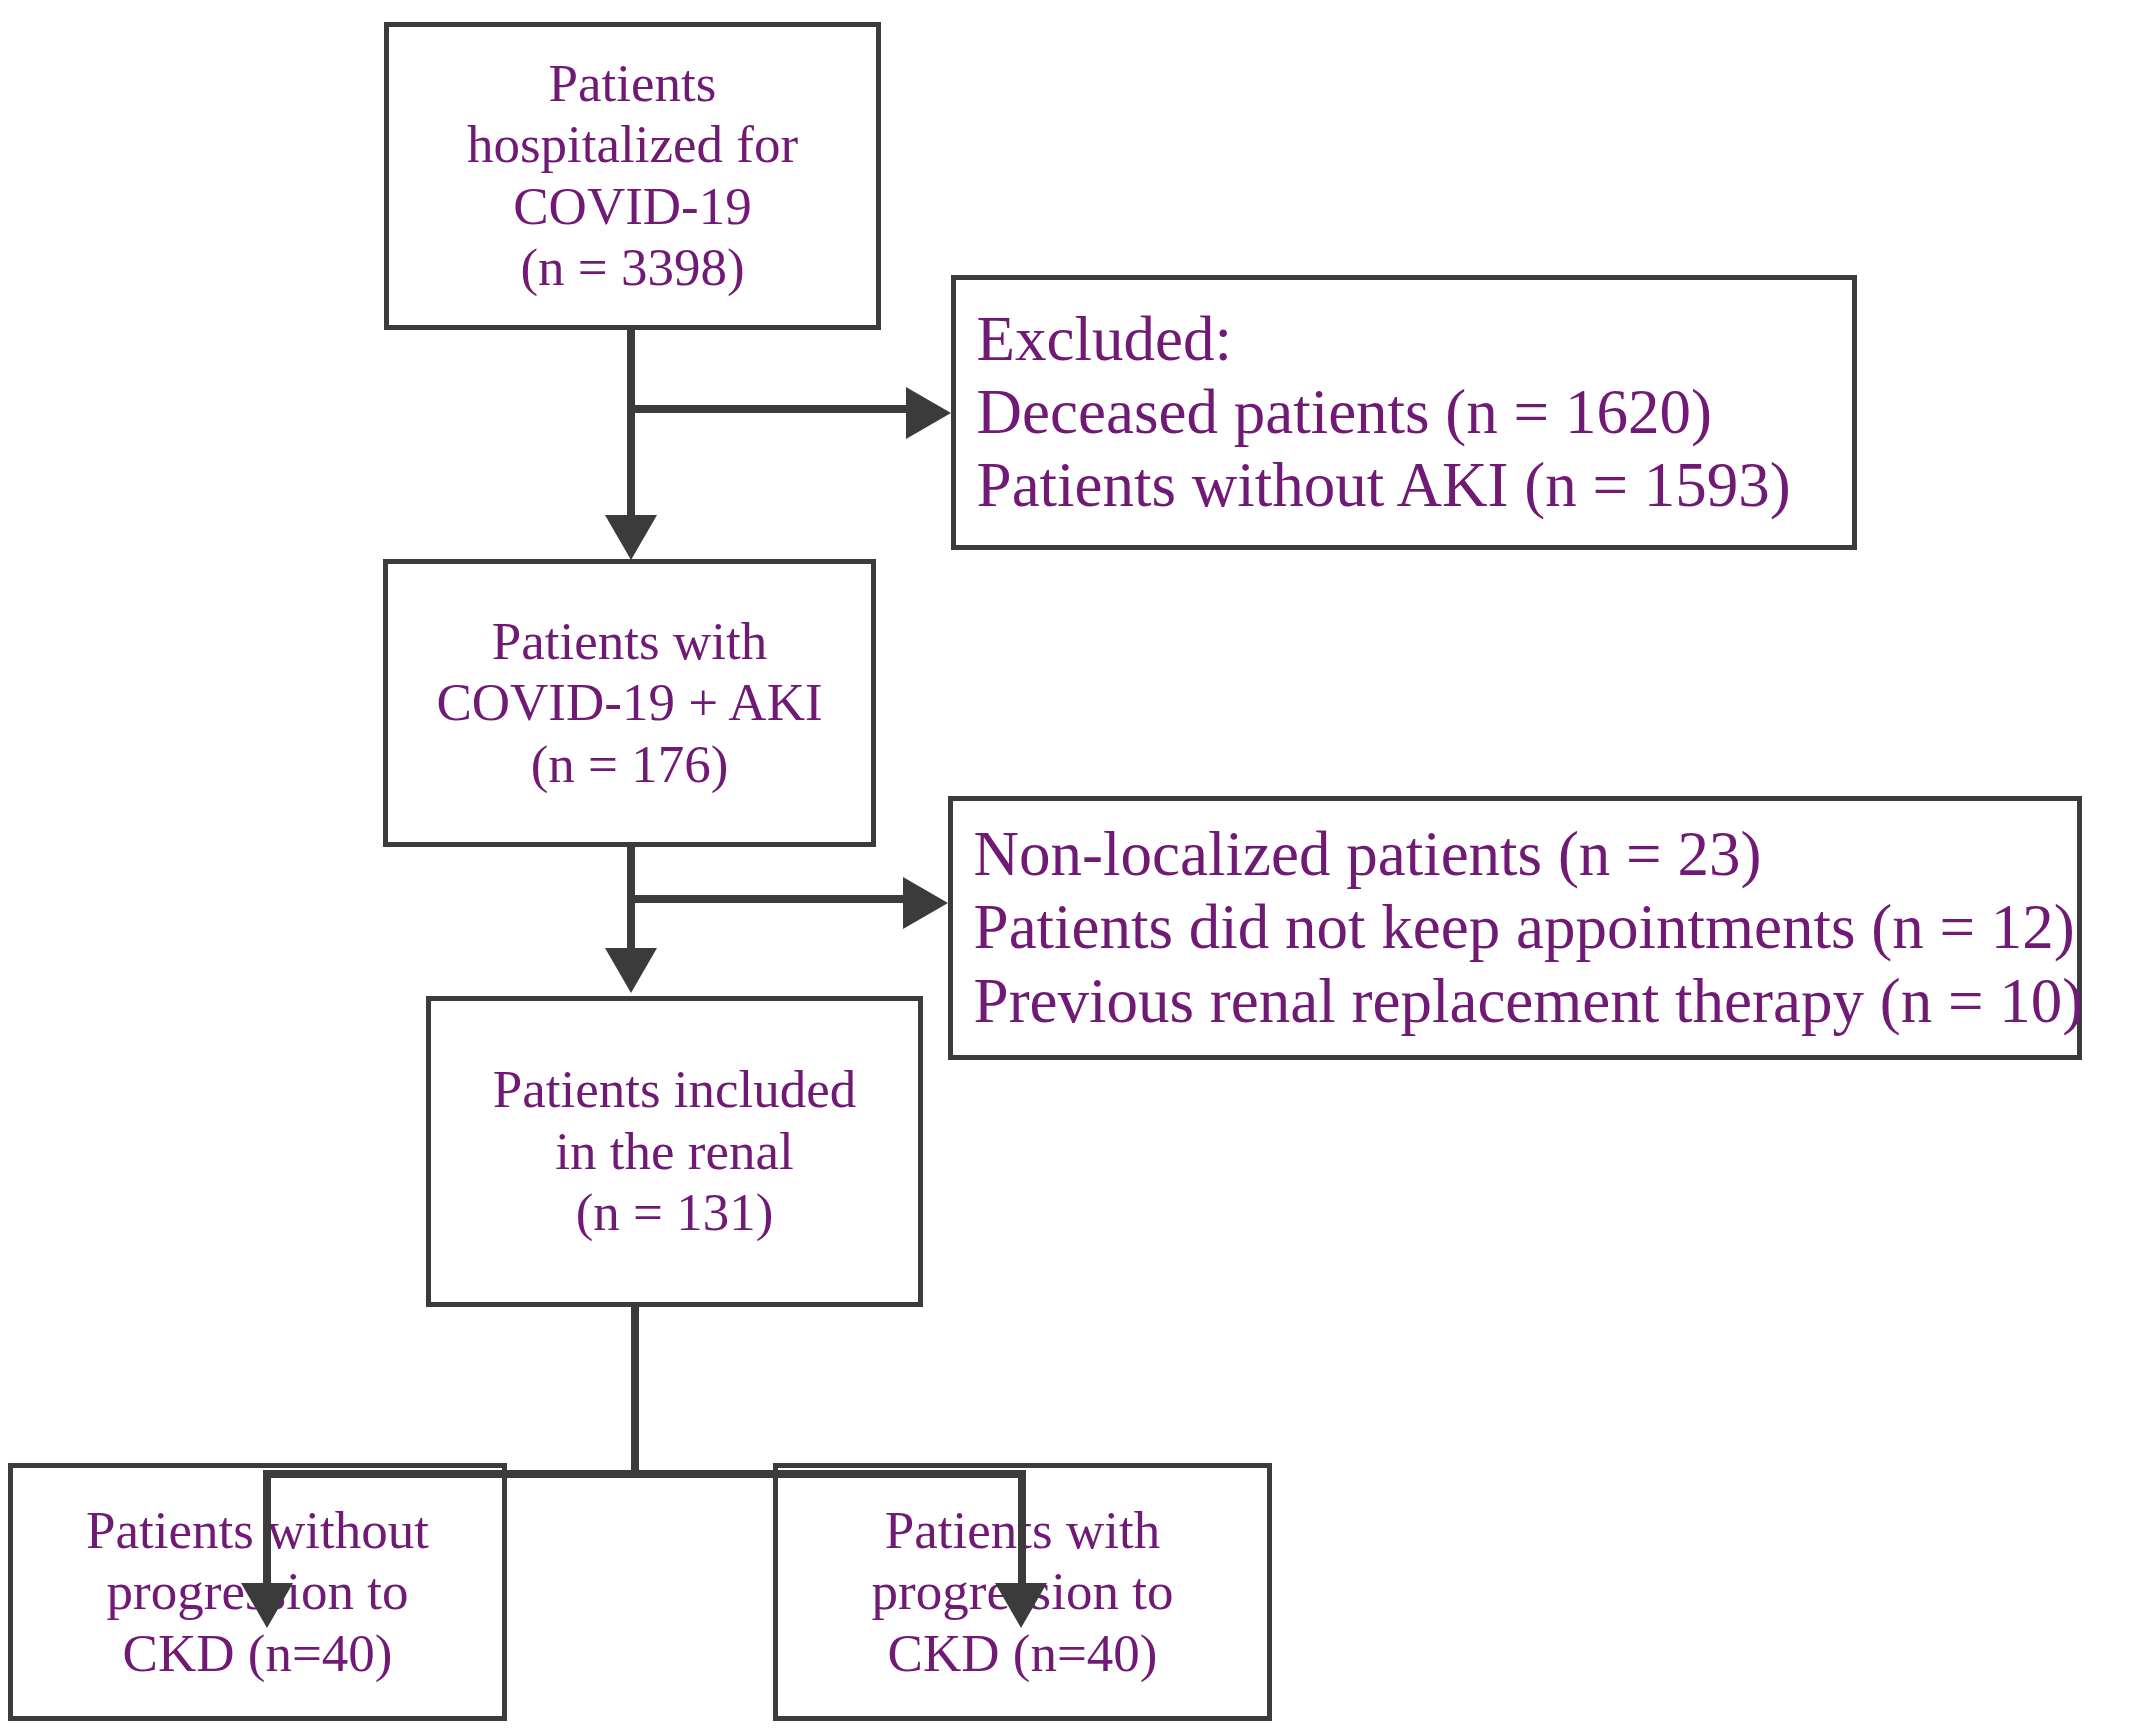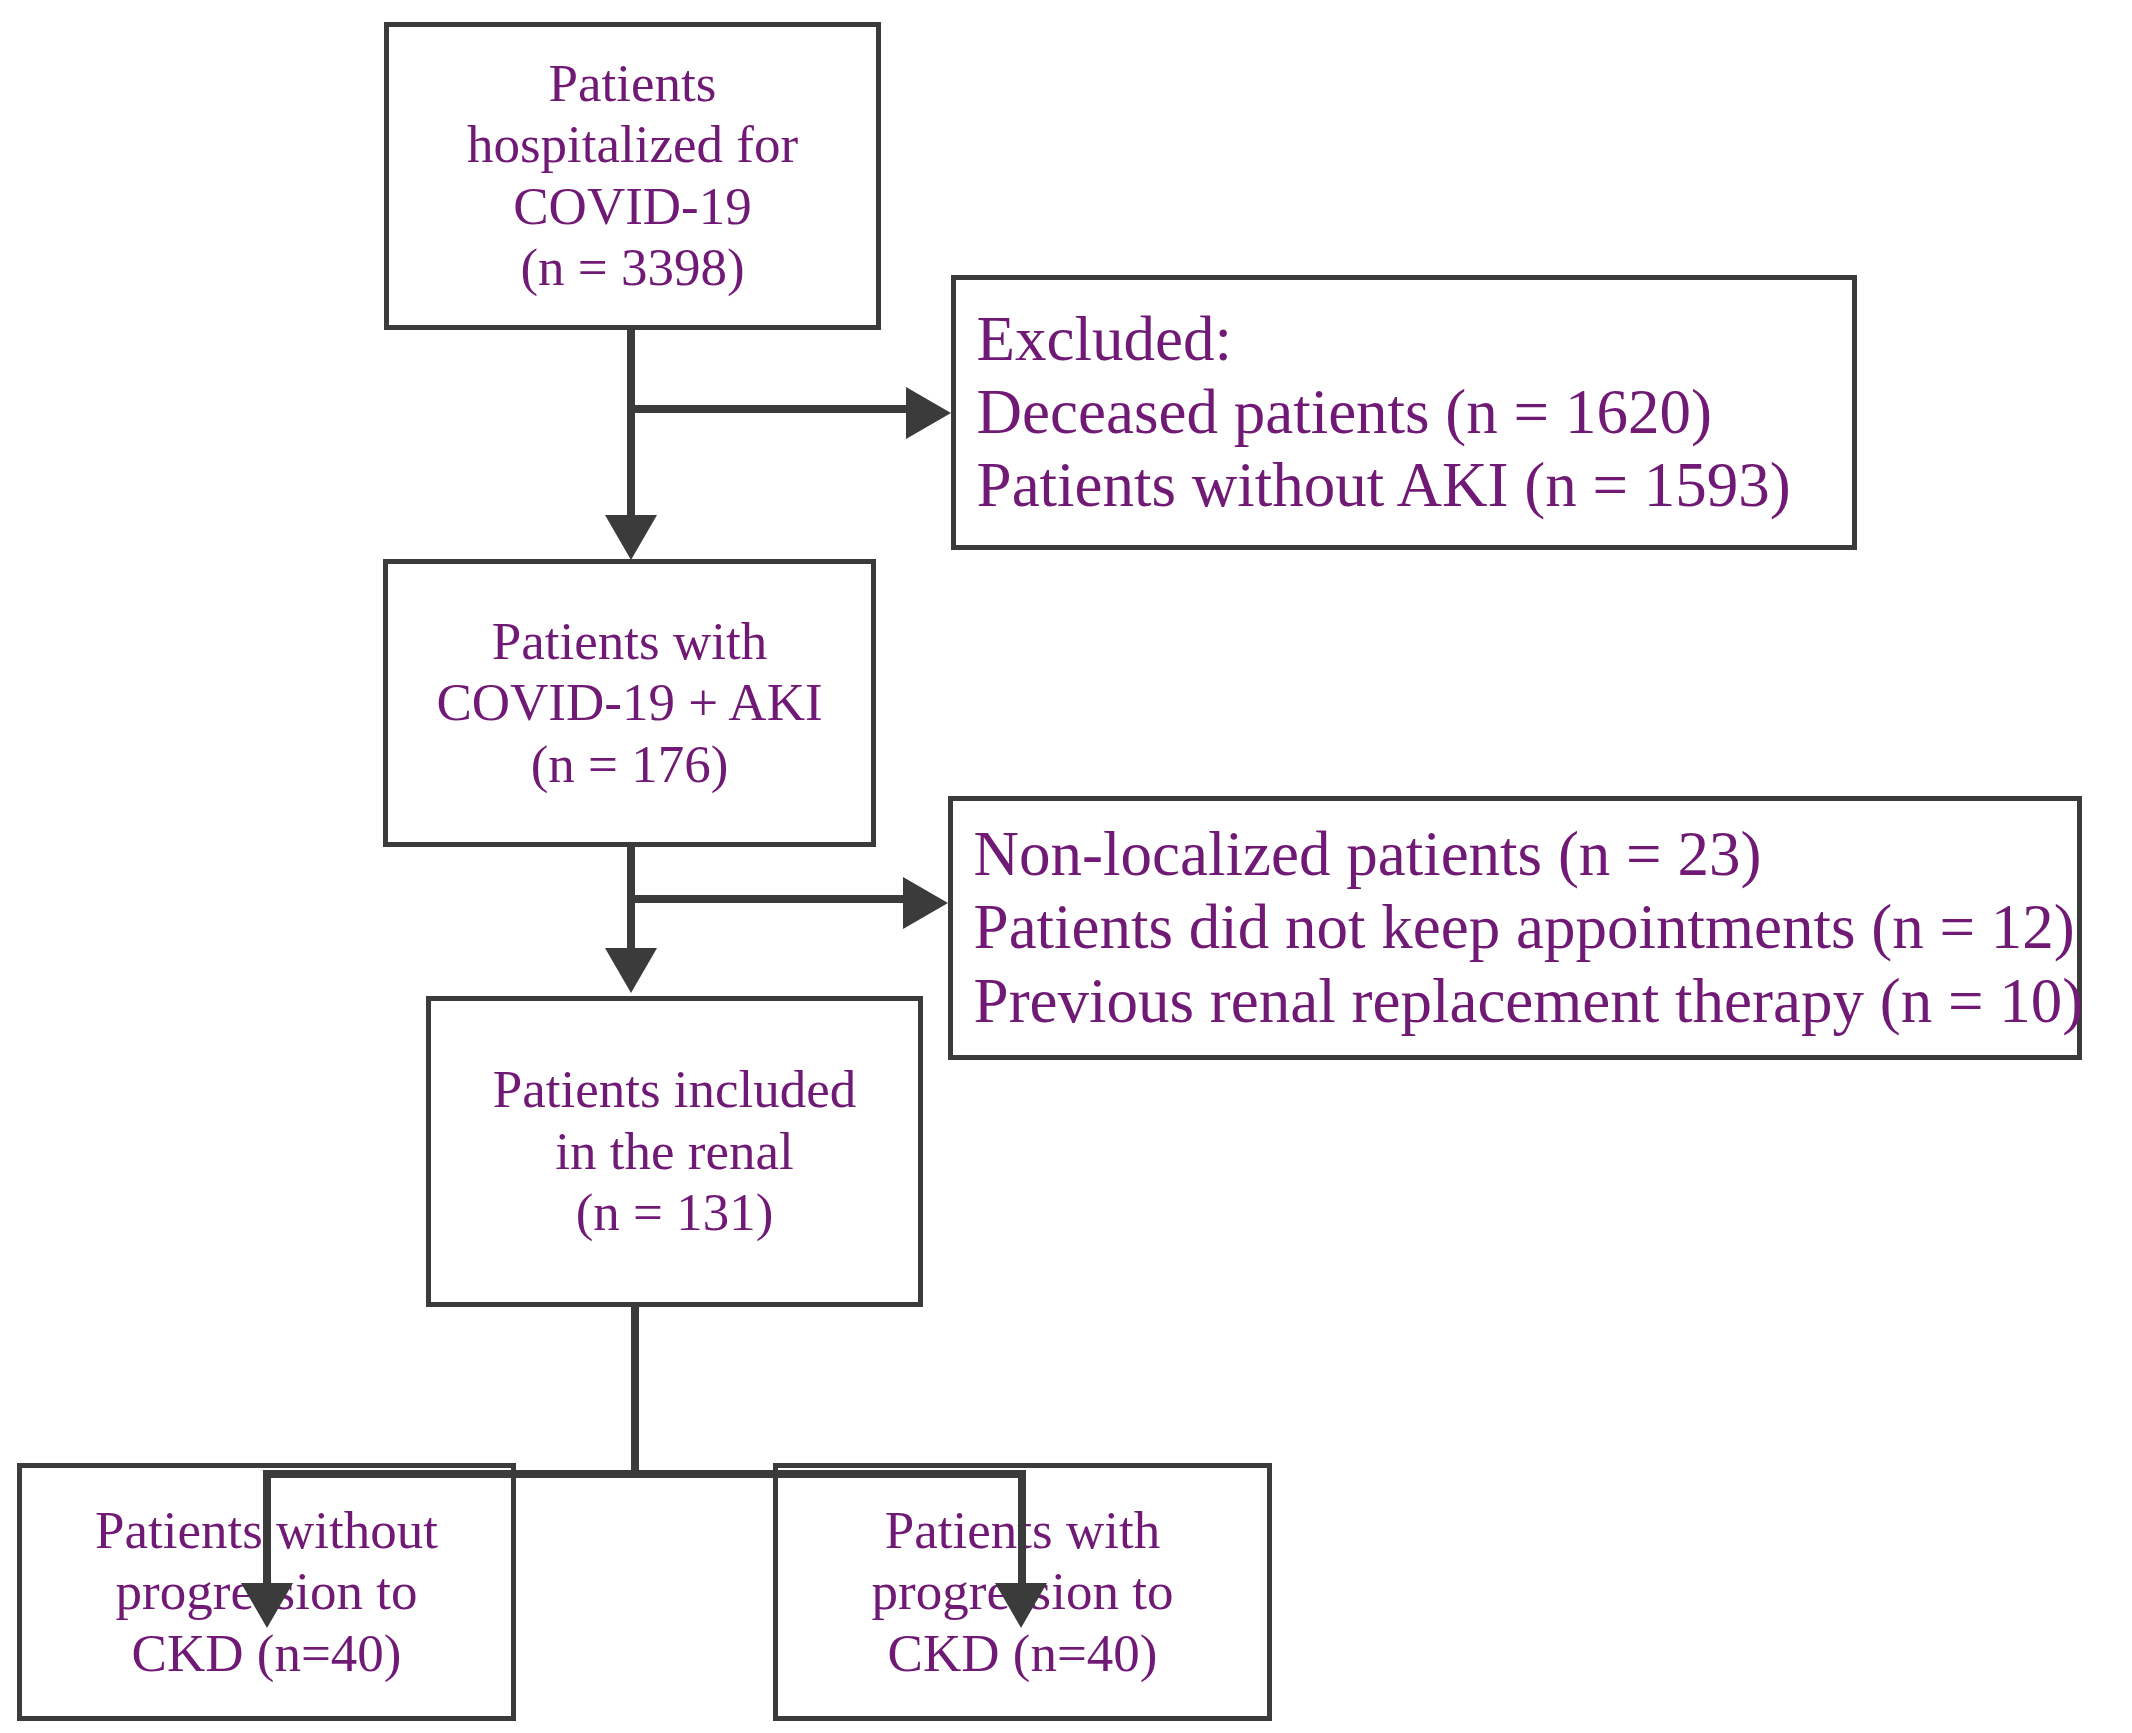--- a/index.html
+++ b/index.html
@@ -101,21 +101,21 @@
   </div>
 
   <div class="node center" style="left:386px; top:996px; width:497px; height:311px;margin-left:40px;">
     <div class="lines">
       <span class="ln">Patients included</span>
       <span class="ln">in the renal</span>
       <span class="ln">(n = 131)</span>
     </div>
   </div>
 
-  <div class="node center" style="left:17px; top:1463px; width:499px; height:258px;">
+  <div class="node center" style="left:8px; top:1463px; width:499px; height:258px;">
     <div class="lines">
       <span class="ln">Patients without</span>
       <span class="ln">progression to</span>
       <span class="ln">CKD (n=40)</span>
     </div>
   </div>
 
   <div class="node center" style="left:773px; top:1463px; width:499px; height:258px;">
     <div class="lines">
       <span class="ln">Patients with</span>

